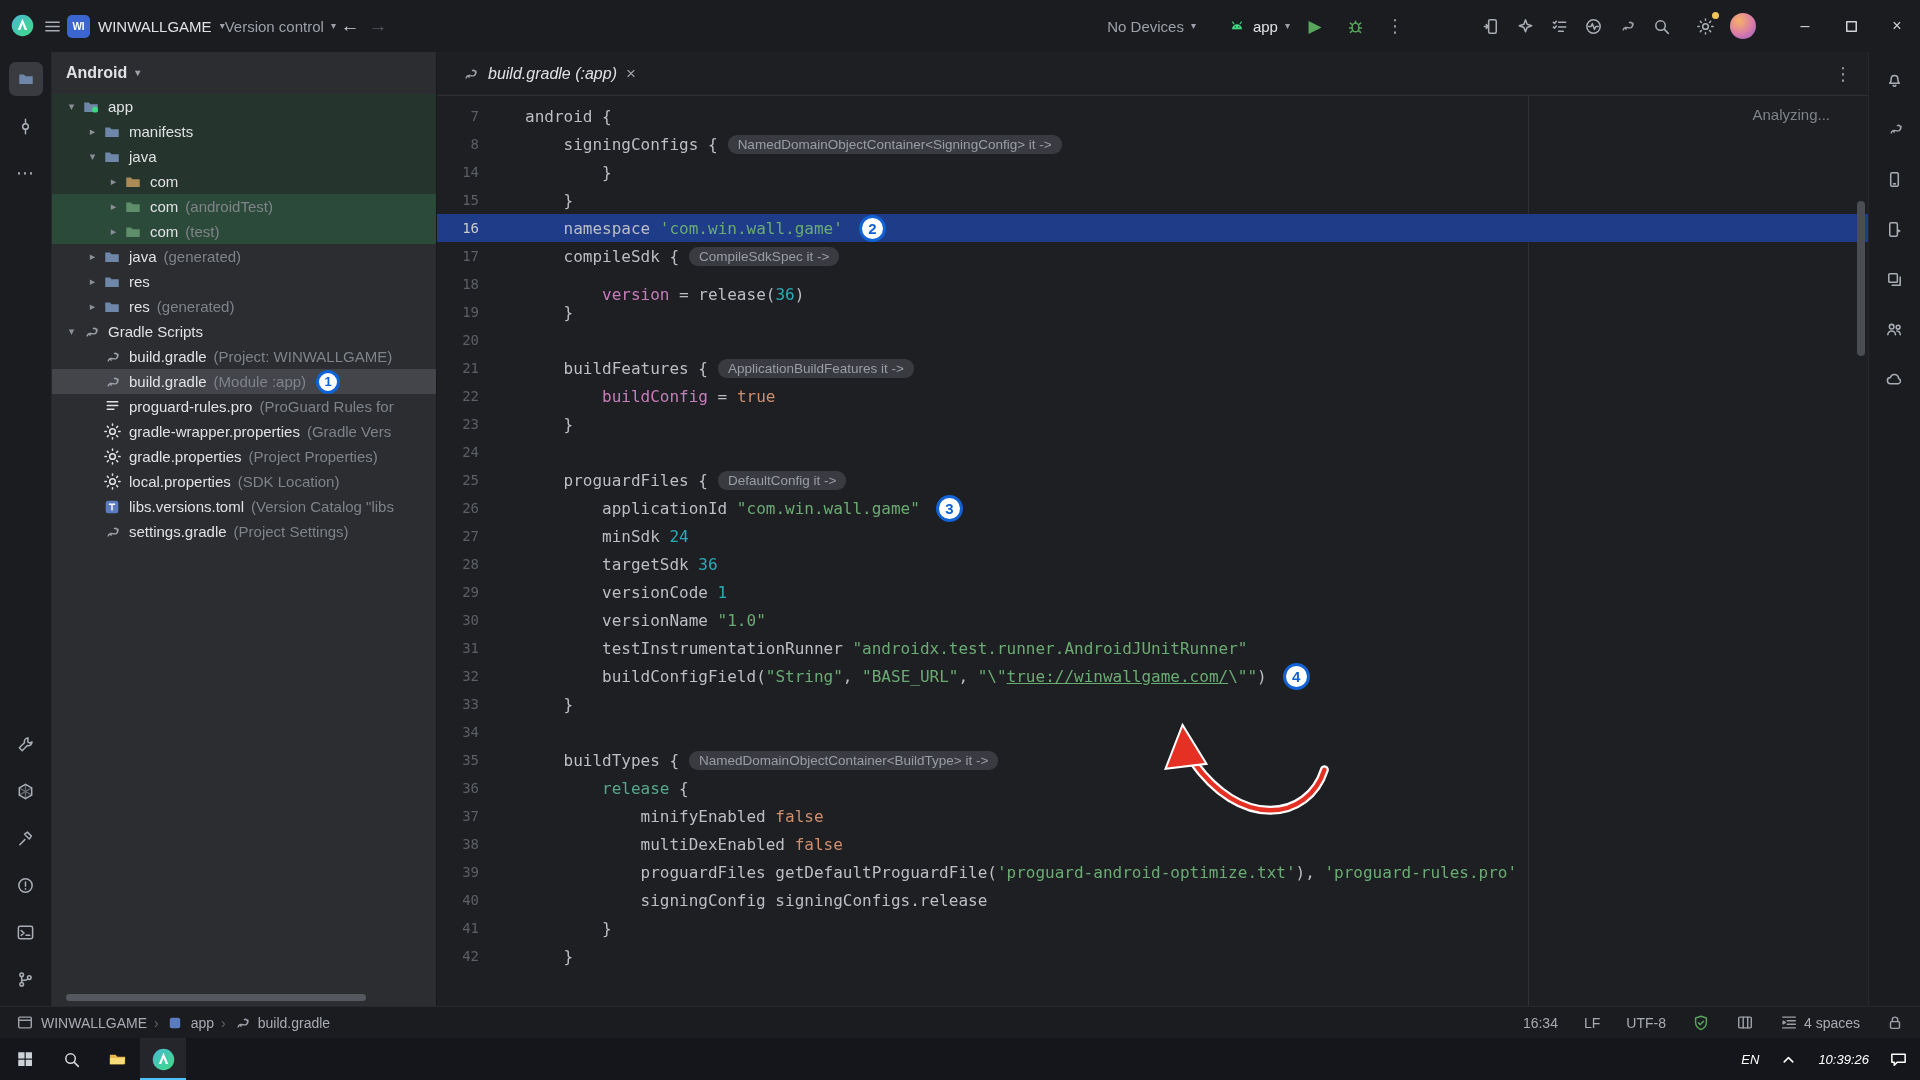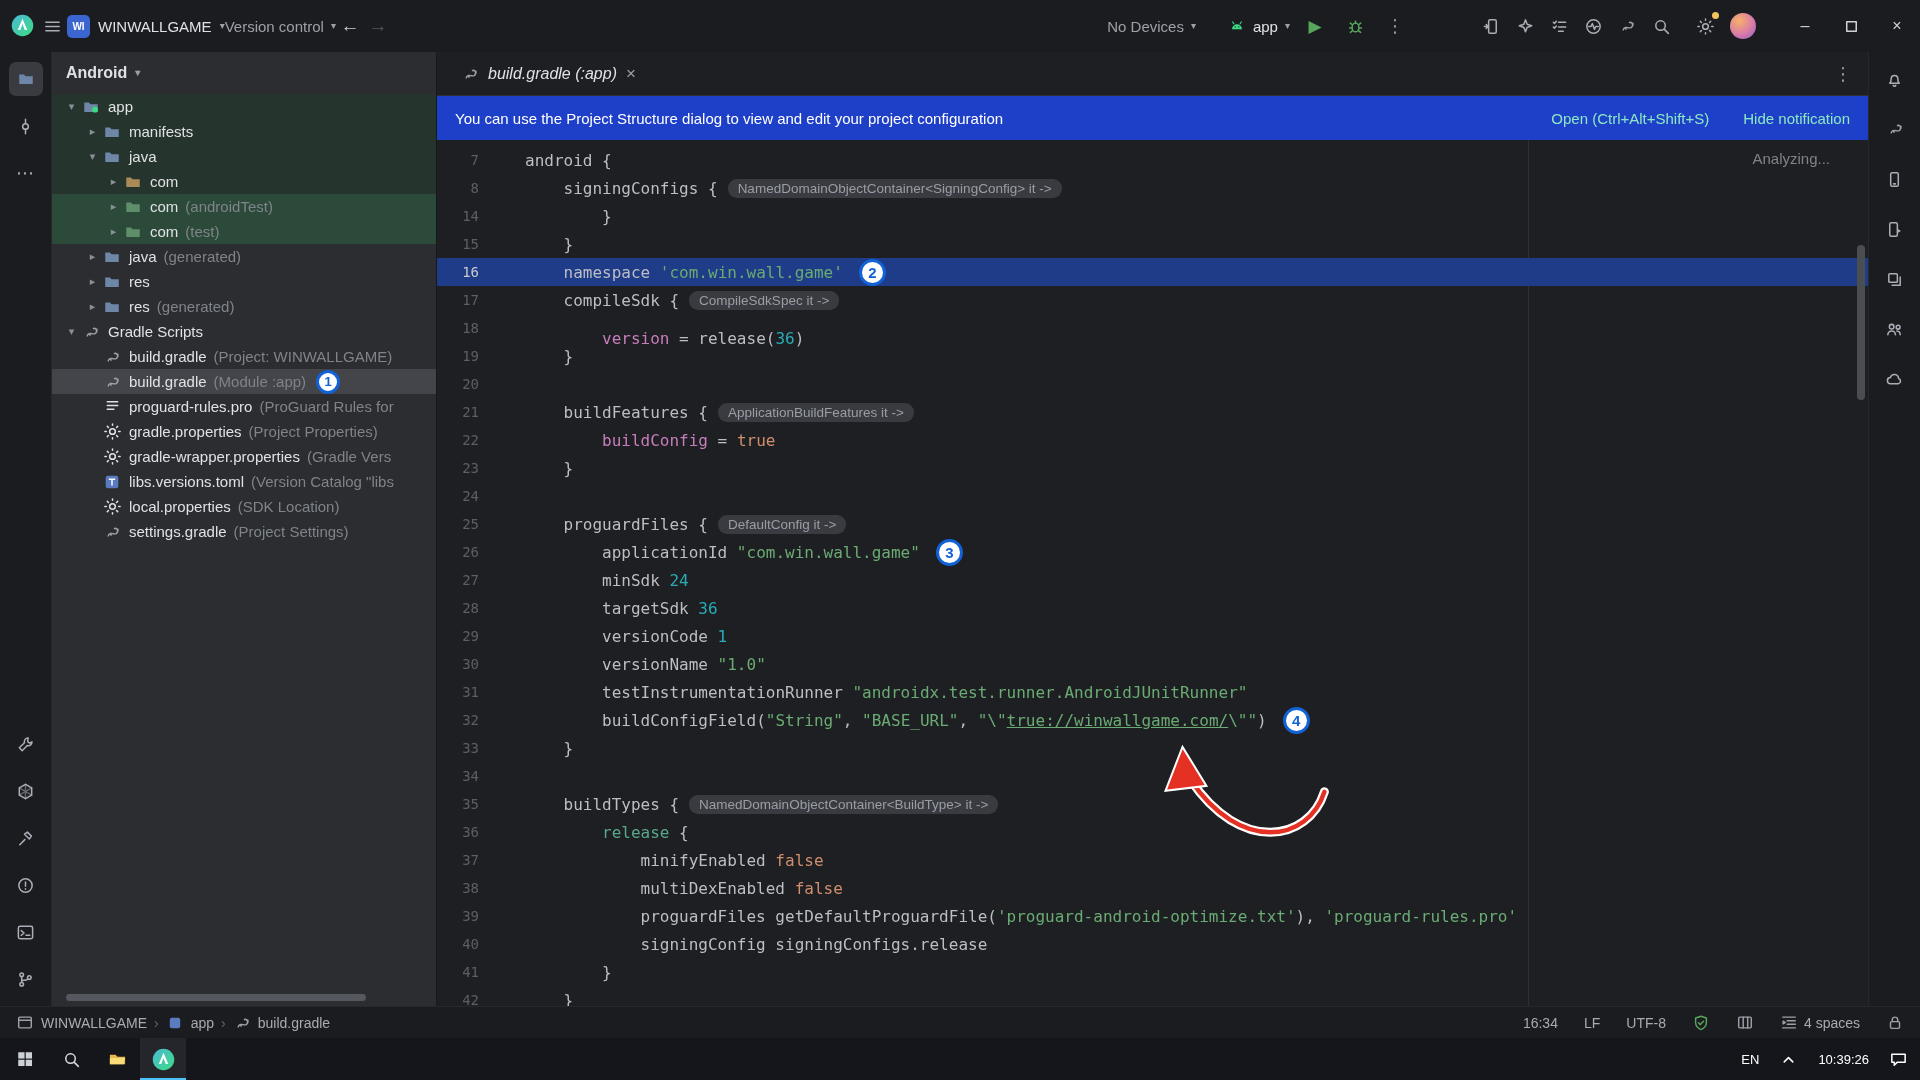--- a/index.html
+++ b/index.html
@@ -99,21 +99,21 @@
   .sb-sep { color:#63666C; font-size:14px; }
   .sb-ic { display:inline-flex; width:18px; height:18px; align-items:center; justify-content:center; color:#9DA0A8; }
   .sb-right { margin-left:auto; display:flex; align-items:center; gap:26px; }
   .sb-item { display:flex; align-items:center; gap:6px; color:#A8ABB2; }
 
   
   .taskbar { height:42px; flex:0 0 auto; background:#15161B; display:flex; align-items:center; padding:0 2px; }
   .tk-btn { width:46px; height:42px; display:flex; align-items:center; justify-content:center; color:#D6D8DD; }
   .tk-btn.active { background:rgba(255,255,255,0.07); box-shadow:inset 0 -2px 0 #4CC2FF; }
   .tk-right { margin-left:auto; display:flex; align-items:center; }
-  .tk-item { height:42px; display:flex; align-items:center; justify-content:center; padding:0 10px; color:#FFFFFF; font-size:13px; }
+  .tk-item { height:42px; display:flex; align-items:center; justify-content:center; padding:0 10px; color:#FFFFFF; font-size:13px;font-style:italic; }
 </style>
 </head>
 <body>
 
 <div class="app">
 
   <div class="titlebar">
     <div class="tb-group tb-left">
       <span class="as-logo"><svg viewBox="0 0 20 20" width="25" height="25">
             <defs>
@@ -420,55 +420,55 @@
             <span class="tsec">(ProGuard Rules for</span>
           </div>
           <div class="trow" style="padding-left: 31px;">
             <span class="tarrow"></span>
             <span class="ticon">
               <svg viewBox="0 0 20 20" width="19" height="19" fill="none" stroke="currentColor" stroke-width="1.6" stroke-linecap="round" stroke-linejoin="round">
                 <circle cx="10" cy="10" r="3"></circle>
                 <path d="M10 3.5V2M10 18v-1.5M16.5 10H18M2 10h1.5M14.3 5.7l1.1-1.1M4.6 15.4l1.1-1.1M14.3 14.3l1.1 1.1M4.6 4.6l1.1 1.1"></path>
               </svg>
             </span>
-            <span class="tlabel">gradle.properties</span>
-            <span class="tsec">(Project Properties)</span>
+            <span class="tlabel">gradle-wrapper.properties</span>
+            <span class="tsec">(Gradle Vers</span>
           </div>
           <div class="trow" style="padding-left: 31px;">
             <span class="tarrow"></span>
             <span class="ticon">
               <svg viewBox="0 0 20 20" width="19" height="19" fill="none" stroke="currentColor" stroke-width="1.6" stroke-linecap="round" stroke-linejoin="round">
                 <circle cx="10" cy="10" r="3"></circle>
                 <path d="M10 3.5V2M10 18v-1.5M16.5 10H18M2 10h1.5M14.3 5.7l1.1-1.1M4.6 15.4l1.1-1.1M14.3 14.3l1.1 1.1M4.6 4.6l1.1 1.1"></path>
               </svg>
             </span>
-            <span class="tlabel">gradle-wrapper.properties</span>
-            <span class="tsec">(Gradle Vers</span>
-          </div>
-          <div class="trow" style="padding-left: 31px;">
-            <span class="tarrow"></span>
-            <span class="ticon">
-              <svg viewBox="0 0 20 20" width="18" height="18">
-                <rect x="3" y="3" width="14" height="14" rx="2.5" fill="#5A7BC0"></rect>
-                <path d="M6.5 7h7M10 7v7" stroke="#fff" stroke-width="1.6"></path>
-              </svg>
-            </span>
-            <span class="tlabel">libs.versions.toml</span>
-            <span class="tsec">(Version Catalog "libs</span>
+            <span class="tlabel">gradle.properties</span>
+            <span class="tsec">(Project Properties)</span>
           </div>
           <div class="trow" style="padding-left: 31px;">
             <span class="tarrow"></span>
             <span class="ticon">
               <svg viewBox="0 0 20 20" width="19" height="19" fill="none" stroke="currentColor" stroke-width="1.6" stroke-linecap="round" stroke-linejoin="round">
                 <circle cx="10" cy="10" r="3"></circle>
                 <path d="M10 3.5V2M10 18v-1.5M16.5 10H18M2 10h1.5M14.3 5.7l1.1-1.1M4.6 15.4l1.1-1.1M14.3 14.3l1.1 1.1M4.6 4.6l1.1 1.1"></path>
               </svg>
             </span>
             <span class="tlabel">local.properties</span>
             <span class="tsec">(SDK Location)</span>
+          </div>
+          <div class="trow" style="padding-left: 31px;">
+            <span class="tarrow"></span>
+            <span class="ticon">
+              <svg viewBox="0 0 20 20" width="18" height="18">
+                <rect x="3" y="3" width="14" height="14" rx="2.5" fill="#5A7BC0"></rect>
+                <path d="M6.5 7h7M10 7v7" stroke="#fff" stroke-width="1.6"></path>
+              </svg>
+            </span>
+            <span class="tlabel">libs.versions.toml</span>
+            <span class="tsec">(Version Catalog "libs</span>
           </div>
           <div class="trow" style="padding-left: 31px;">
             <span class="tarrow"></span>
             <span class="ticon">
               <svg viewBox="0 0 20 20" width="18" height="18">
                 <path fill="#9DA0A8" d="M16 6.2a3.1 3.1 0 0 0-4.3-.3l1.1 1.4c.8-.5 1.6-.4 2.1.1.9.9.6 2.4-.4 3.4-1.6 1.5-4-.7-6.8.3-1.6.6-2.6 2-2.7 3.9h1.5c.1-.8.4-1.4 1-1.9l1 1.1h1.4l-.4-1.8c1.9-.2 3.8 1.3 6-.3 1.9-1.4 2.5-4 1.5-5.9z"></path>
               </svg>
             </span>
             <span class="tlabel">settings.gradle</span>
             <span class="tsec">(Project Settings)</span>
@@ -484,27 +484,20 @@
               <svg viewBox="0 0 20 20" width="18" height="18">
                 <path fill="#9DA0A8" d="M16 6.2a3.1 3.1 0 0 0-4.3-.3l1.1 1.4c.8-.5 1.6-.4 2.1.1.9.9.6 2.4-.4 3.4-1.6 1.5-4-.7-6.8.3-1.6.6-2.6 2-2.7 3.9h1.5c.1-.8.4-1.4 1-1.9l1 1.1h1.4l-.4-1.8c1.9-.2 3.8 1.3 6-.3 1.9-1.4 2.5-4 1.5-5.9z"></path>
               </svg>
             </span>
           <span class="tab-title">build.gradle (:app)</span>
           <span class="tab-close">×</span>
         </div>
         <span class="tab-more">⋮</span>
       </div>
 
-      <div class="banner">
-        <span>You can use the Project Structure dialog to view and edit your project configuration</span>
-        <span class="banner-links">
-          <span class="banner-link">Open (Ctrl+Alt+Shift+S)</span>
-          <span class="banner-link">Hide notification</span>
-        </span>
-      </div>
 
       <div class="code-area">
         <div class="guide"></div>
         <div id="code-lines">
             <div class="crow">
               <span class="lnum">7</span>
               <span class="ctext" style="padding-left: 28px;"><span class="c-p">android {</span></span>
             </div>
             <div class="crow">
               <span class="lnum">8</span>

